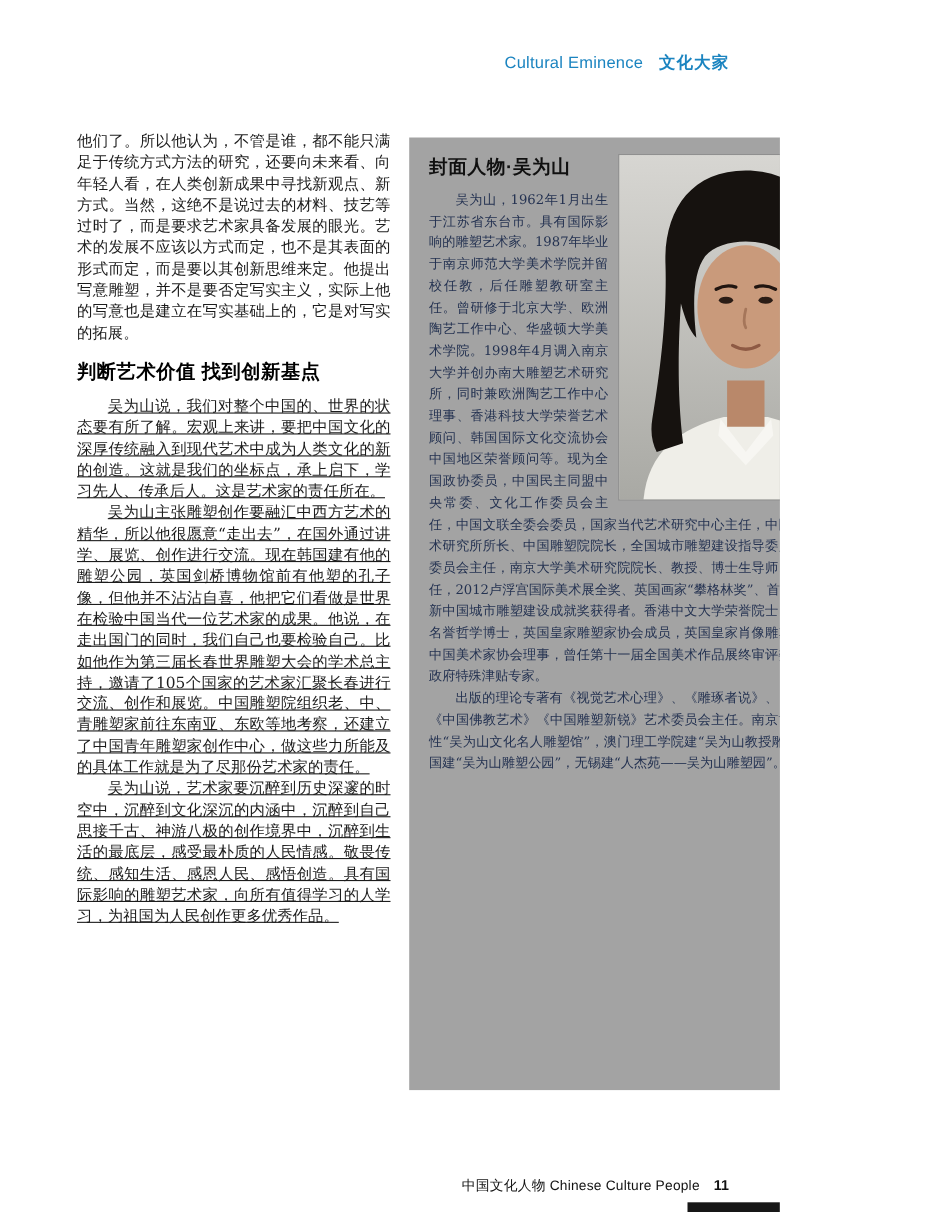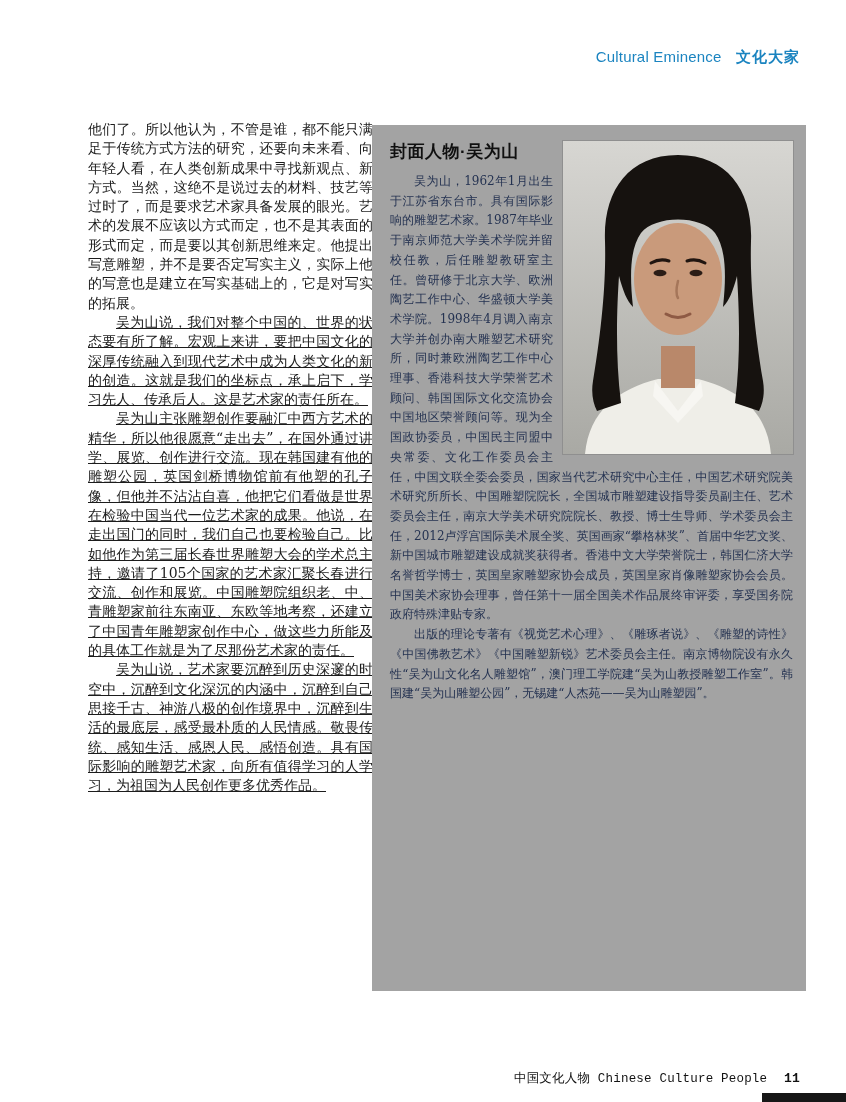--- a/index.html
+++ b/index.html
@@ -1,56 +1,57 @@
 <!DOCTYPE html>
 <html><head>
 <meta charset="utf-8">
 <style>
   html,body{margin:0;padding:0;background:#ffffff;}
-  .page{position:relative;width:846px;height:1102px;background:#ffffff;overflow:hidden;
+  .page{position:relative;width:709px;height:1102px;background:#ffffff;overflow:hidden;
         font-family:"DejaVu Serif","Liberation Serif",serif;}
   
   .header-tag{position:absolute;top:48px;right:46px;font-family:"Liberation Sans",sans-serif;
               font-size:15px;color:#1b84c0;letter-spacing:0.2px;}
   .header-tag .en{font-weight:400;}
   .header-tag .zh{font-weight:700;margin-left:10px;letter-spacing:1px;}
   
-  .left-col{position:absolute;left:88px;top:120px;width:285px;color:#1c1c1c;}
+  .left-col{position:absolute;left:70px;top:120px;width:285px;color:#1c1c1c;}
   .left-col p{margin:0;font-size:14px;line-height:19.3px;text-align:justify;}
   .left-col p.ind{text-indent:2em;text-decoration:underline;}
   .left-col h2{margin:13px 0 11px 0;font-family:"Liberation Sans","DejaVu Sans",sans-serif;
                font-size:17.5px;font-weight:700;color:#000;letter-spacing:0.5px;}
   
   .feature-box{position:absolute;left:372px;top:125px;width:434px;height:866px;
                background:#a3a3a3;box-sizing:border-box;padding:15px 13px 14px 18px;}
   .feature-box h3{margin:0 0 9px 0;font-family:"Liberation Sans","DejaVu Sans",sans-serif;
                   font-size:17px;font-weight:700;color:#101010;letter-spacing:0.5px;}
   .feature-box p{margin:0;font-size:12px;line-height:19.7px;text-align:justify;
                  text-indent:2em;color:#243251;}
   .photo{float:right;width:230px;height:313px;margin:1px 0 7px 10px;background:#c2c2be;
          box-shadow:0 0 0 1px rgba(0,0,0,0.12);}
   .photo svg{display:block;}
   
-  .footer-line{position:absolute;top:1070px;right:46px;font-family:Liberation Mono, monospace;
+  .footer-line{position:absolute;top:1070px;right:46px;font-family:Liberation Sans, sans-serif;
                font-size:12.5px;color:#121212;letter-spacing:0.2px;}
   .footer-line .pn{font-weight:700;margin-left:9px;font-size:13px;}
   .corner-bar{position:absolute;right:0;bottom:0;width:84px;height:9px;background:#171717;}
 </style>
 </head>
 <body>
 
 <div class="page">
 
   <div class="header-tag">
     <span class="en">Cultural Eminence</span>
     <span class="zh">文化大家</span>
   </div>
 
   <div class="left-col">
     <p>他们了。所以他认为，不管是谁，都不能只满足于传统方式方法的研究，还要向未来看、向年轻人看，在人类创新成果中寻找新观点、新方式。当然，这绝不是说过去的材料、技艺等过时了，而是要求艺术家具备发展的眼光。艺术的发展不应该以方式而定，也不是其表面的形式而定，而是要以其创新思维来定。他提出写意雕塑，并不是要否定写实主义，实际上他的写意也是建立在写实基础上的，它是对写实的拓展。</p>
+    <h2>判断艺术价值 找到创新基点</h2>
     <p class="ind">吴为山说，我们对整个中国的、世界的状态要有所了解。宏观上来讲，要把中国文化的深厚传统融入到现代艺术中成为人类文化的新的创造。这就是我们的坐标点，承上启下，学习先人、传承后人。这是艺术家的责任所在。</p>
     <p class="ind">吴为山主张雕塑创作要融汇中西方艺术的精华，所以他很愿意“走出去”，在国外通过讲学、展览、创作进行交流。现在韩国建有他的雕塑公园，英国剑桥博物馆前有他塑的孔子像，但他并不沾沾自喜，他把它们看做是世界在检验中国当代一位艺术家的成果。他说，在走出国门的同时，我们自己也要检验自己。比如他作为第三届长春世界雕塑大会的学术总主持，邀请了105个国家的艺术家汇聚长春进行交流、创作和展览。中国雕塑院组织老、中、青雕塑家前往东南亚、东欧等地考察，还建立了中国青年雕塑家创作中心，做这些力所能及的具体工作就是为了尽那份艺术家的责任。</p>
     <p class="ind">吴为山说，艺术家要沉醉到历史深邃的时空中，沉醉到文化深沉的内涵中，沉醉到自己思接千古、神游八极的创作境界中，沉醉到生活的最底层，感受最朴质的人民情感。敬畏传统、感知生活、感恩人民、感悟创造。具有国际影响的雕塑艺术家，向所有值得学习的人学习，为祖国为人民创作更多优秀作品。</p>
   </div>
 
   <section class="feature-box">
     <div class="photo">
       <svg viewBox="0 0 230 313" width="230" height="313" xmlns="http://www.w3.org/2000/svg">
         <defs>
           <linearGradient id="pbg" x1="0" y1="0" x2="0" y2="1">

